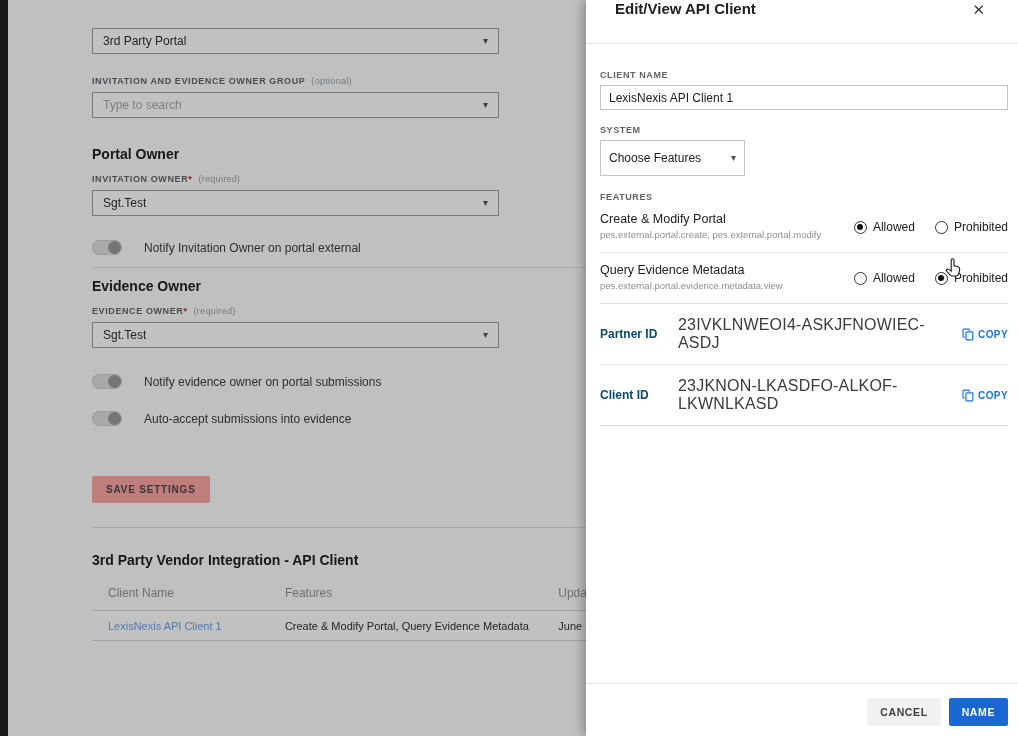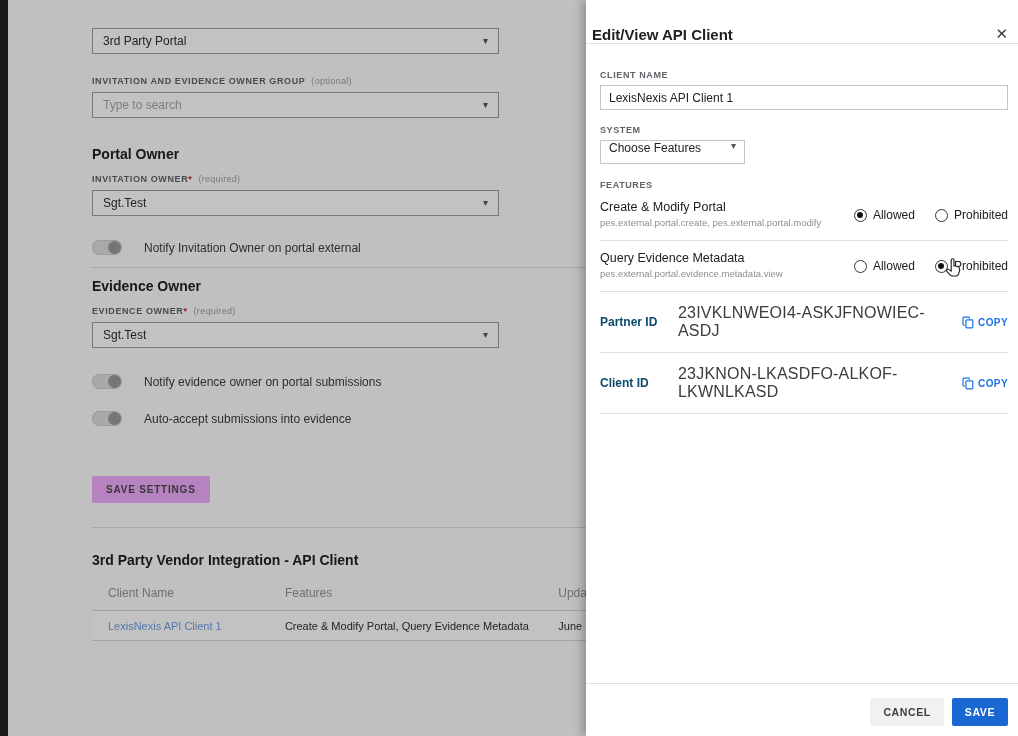--- a/index.html
+++ b/index.html
@@ -31,56 +31,56 @@
 
   .toggle-row { display:flex; align-items:center; margin-top:24px; }
   .switch { position:relative; width:30px; height:15px; border-radius:8px; background:#dedede;
             flex:0 0 auto; cursor:pointer; box-shadow:inset 0 0 0 1px #cfcfcf; }
   .switch .knob { position:absolute; right:1px; top:1px; width:13px; height:13px;
                   border-radius:50%; background:#9b9b9b; }
   .toggle-label { margin-left:22px; font-size:12px; color:#3c3c3c; }
 
   .divider { width:680px; height:1px; background:#dcdcdc; }
 
-  .save-settings { margin-top:50px; display:inline-block; background:#f0abfc; border:none;
+  .save-settings { margin-top:50px; display:inline-block; background:#fca5a5; border:none;
                    color:#4a4a4a; font-size:10px; font-weight:700; letter-spacing:.8px;
                    padding:8px 14px; border-radius:2px; cursor:pointer;
                    font-family:"Liberation Sans", sans-serif; }
 
   .vendor-h { margin-top:24px; font-size:14px; font-weight:600; color:#212121; }
 
   table.api-table { margin-top:18px; border-collapse:collapse; width:680px; table-layout:fixed; }
   .api-table th { font-size:12px; font-weight:400; color:#8f9499; text-align:left;
                   padding:0 0 10px 16px; border-bottom:1px solid #d5d5d5; }
   .api-table td { font-size:11px; color:#2f2f2f; background:#fff; height:30px;
                   padding:0 0 0 16px; border-bottom:1px solid #d5d5d5; }
   .col1 { width:154px; } .col2 { width:238px; } .col3 { width:200px; }
   .client-link { color:#72a0e0; text-decoration:none; cursor:pointer; font-size:11px; }
 
   
   .scrim { position:absolute; inset:0; background:rgba(0,0,0,0.24); z-index:5; }
 
   
   .drawer { position:absolute; left:586px; top:0; width:432px; height:736px; background:#fff;
             z-index:10; box-shadow:-3px 0 10px rgba(0,0,0,0.3); }
-  .drawer-header { height:44px; display:flex; align-items:flex-end; justify-content:space-between;
-                   padding:0 6px; border-bottom:1px solid #e0e0e0; }
+  .drawer-header { height:44px; display:flex; align-items:flex-start; justify-content:space-between;
+                   padding:0 29px; border-bottom:1px solid #e0e0e0; }
   .drawer-title { font-size:15px; font-weight:600; color:#212121; }
   .close-btn { background:none; border:none; font-size:15px; color:#3c3c3c; cursor:pointer;
                padding:2px 4px; line-height:1; font-family:"Liberation Sans", sans-serif; }
 
   .drawer-body { padding:26px 10px 0 14px; }
   .d-label { font-size:9px; font-weight:700; letter-spacing:.6px; color:#5f6368;
              text-transform:uppercase; }
   .d-input { margin-top:5px; width:100%; height:25px; border:1px solid #c4c4c4; background:#fff;
              font-size:12px; color:#212121; padding:0 8px;
              font-family:"Liberation Sans", sans-serif; }
   .sys-label { margin-top:15px; }
-  .d-select { margin-top:5px; width:145px; height:24px; border:1px solid #c4c4c4; background:#fff;
-              display:flex; justify-content:space-between; padding:0 8px;
+  .d-select { margin-top:5px; width:145px; height:36px; border:1px solid #c4c4c4; background:#fff;
+              display:flex; align-items:center; justify-content:space-between; padding:0 8px;
               font-size:12px; color:#212121; cursor:pointer; }
   .feat-label { margin-top:16px; }
 
   .feature-row { display:flex; align-items:flex-start; justify-content:space-between;
                  padding:10px 0 12px 0; border-bottom:1px solid #e0e0e0; }
   .feature-info { max-width:235px; }
   .feature-name { font-size:12.5px; color:#212121; }
   .feature-perms { margin-top:3px; font-size:9.5px; color:#8a8f94; }
   .radio-cells { display:flex; align-items:center; gap:20px; margin-top:8px; }
   .radio-item { display:flex; align-items:center; gap:6px; cursor:pointer; }
@@ -282,21 +282,21 @@
             <path d="M3.2 10.6h-1a1 1 0 0 1-1-1V2.2a1 1 0 0 1 1-1h5.4a1 1 0 0 1 1 1v1" fill="none" stroke="#1a73e8" stroke-width="1.4"></path>
           </svg>
           <span>COPY</span>
         </button>
       </div>
 
     </div>
 
     <div class="drawer-footer">
       <button class="btn btn-cancel">CANCEL</button>
-      <button class="btn btn-save">SAVE</button>
+      <button class="btn btn-save">NAME</button>
     </div>
 
   </div>
 
   <div class="cursor">
     <svg width="19" height="21" viewBox="0 0 19 21">
       <path d="M7.2 2.2c0-.8.65-1.4 1.4-1.4s1.4.6 1.4 1.4V8h1c.4 0 3.1.5 4 1.3 1 .9.8 2.4.5 3.5l-1 3.4c-.3 1.1-1.3 1.8-2.4 1.8H8c-.7 0-1.3-.3-1.8-.8l-3.6-4c-.5-.5-.4-1.3.1-1.8.5-.4 1.2-.4 1.7 0L7.2 13V2.2z" fill="#fff" stroke="#1a1a1a" stroke-width="1.1"></path>
     </svg>
   </div>
 

